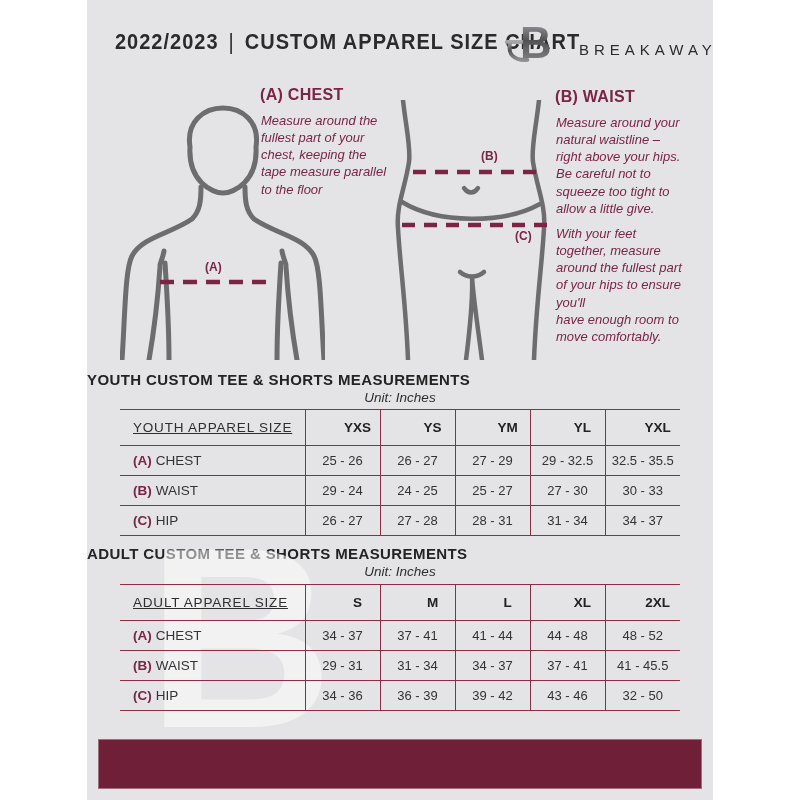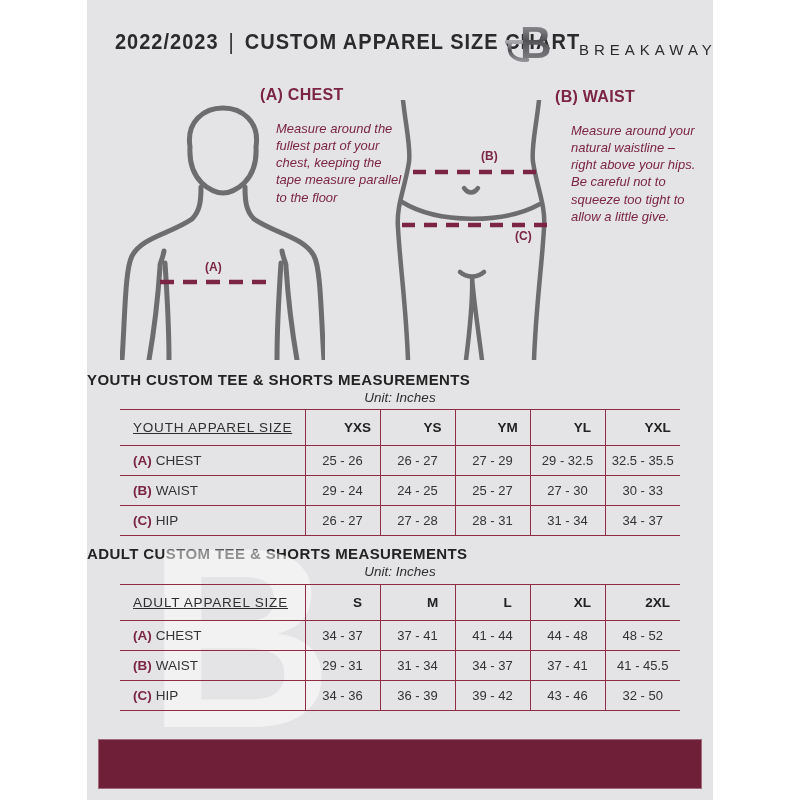--- a/index.html
+++ b/index.html
@@ -11,21 +11,21 @@
   .hdr-title{position:absolute;left:28px;top:29px;font-size:20px;font-weight:bold;
              letter-spacing:1px;color:#2b2b2d;white-space:nowrap;
              transform:scaleY(1.12);transform-origin:top left;}
   .hdr-title .sep{margin:0 10px;font-weight:normal;color:#2b2b2d;}
   .brand{position:absolute;left:414px;top:15px;display:flex;align-items:center;}
   .brand-name{font-size:15px;font-weight:normal;letter-spacing:5px;color:#2b2b2d;margin-left:26px;margin-top:12px;}
 
   
   .instr{position:absolute;color:#7b2443;}
   .instr h3{margin:0 0 8px 0;font-size:16px;font-weight:bold;letter-spacing:0.3px;}
-  .instr p{margin:16px;font-size:13px;font-style:italic;line-height:1.32;white-space:pre-line;}
+  .instr p{margin:1px;font-size:13px;font-style:italic;line-height:1.32;white-space:pre-line;}
   .instr-a{left:173px;top:86px;width:185px;}
   .instr-b{left:468px;top:88px;width:180px;}
   .instr-c{left:468px;top:224px;width:185px;}
 
   .diagram{position:absolute;}
   .dlabel{position:absolute;font-size:12px;font-weight:bold;color:#7b2443;}
 
   
   .tbl-title{position:absolute;left:0;width:730px;text-align:left;font-size:15px;
              font-weight:bold;letter-spacing:0.4px;color:#232323;}
@@ -131,20 +131,27 @@
     <div class="instr instr-b">
       <h3>(B) WAIST</h3>
       <p>Measure around your
 natural waistline –
 right above your hips.
 Be careful not to
 squeeze too tight to
 allow a little give.</p>
     </div>
     <div class="instr instr-c">
+      <p>With your feet
+together, measure
+around the fullest part
+of your hips to ensure
+you'll
+have enough room to
+move comfortably.</p>
     </div>
 
     <div class="tbl-title y-title">YOUTH CUSTOM TEE &amp; SHORTS MEASUREMENTS</div>
     <div class="tbl-unit y-unit">Unit: Inches</div>
     <table class="size-table y-table">
       <colgroup>
           <col class="c-label">
           <col class="c-size">
           <col class="c-size">
           <col class="c-size">

